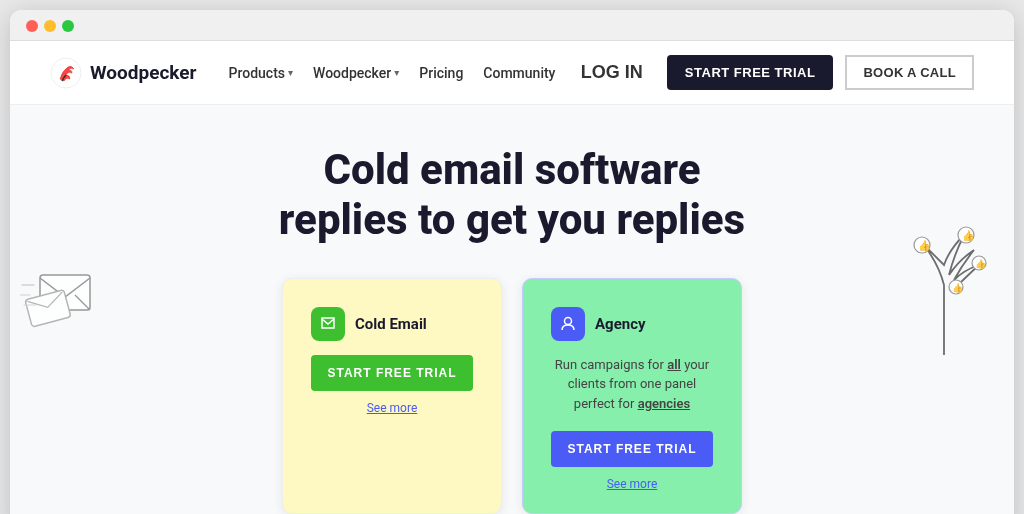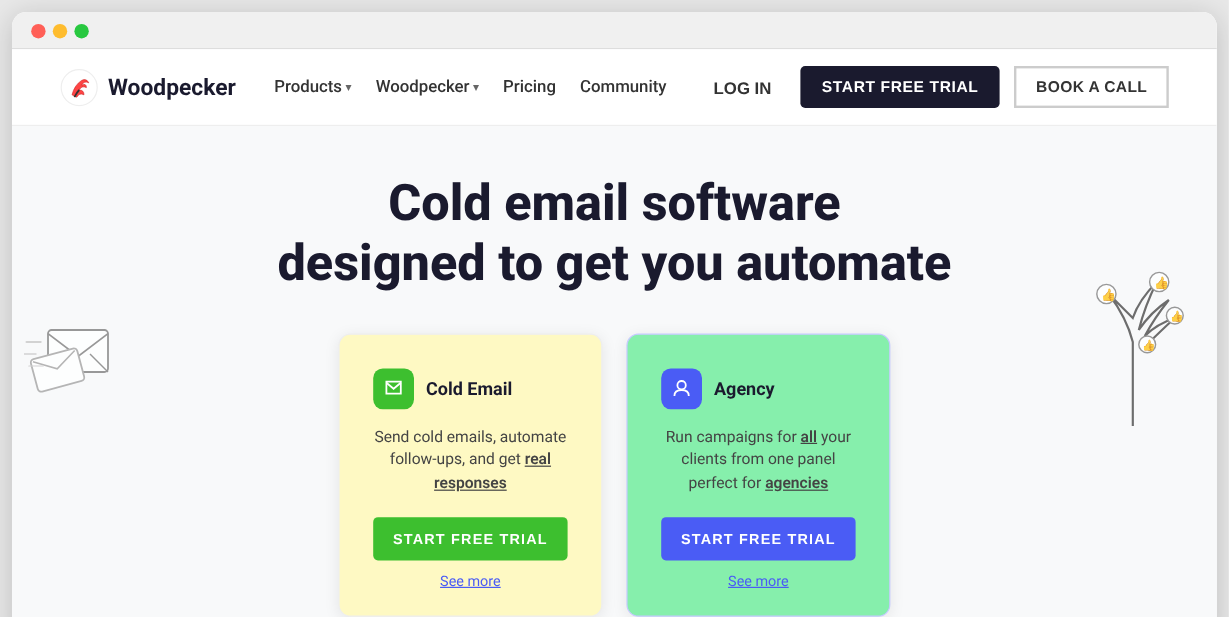--- a/index.html
+++ b/index.html
@@ -62,21 +62,21 @@
       font-size: 19px; font-weight: 700; color: #1a1a2e;
     }
     .nav-links { display: flex; align-items: center; gap: 20px; }
     .nav-link {
       font-size: 14px; color: #333; font-weight: 500; cursor: pointer;
       display: flex; align-items: center; gap: 3px;
     }
     .chevron { font-size: 10px; color: #666; }
     .navbar-right { display: flex; align-items: center; gap: 12px; }
     .btn-login {
-      font-size: 14px; font-weight: 600; color: #333;
+      font-size: 18px; font-weight: 600; color: #333;
       background: none; border: none; cursor: pointer; padding: 8px 12px; text-align: right;
     }
     .btn-start-trial {
       background: #1a1a2e; color: #fff;
       border: none; border-radius: 4px;
       padding: 10px 18px; font-size: 13px; font-weight: 700;
       cursor: pointer; letter-spacing: 0.5px; text-transform: uppercase;
     }
     .btn-book-call {
       background: #fff; color: #333;
@@ -205,21 +205,21 @@
       <div class="navbar-right">
         <button class="btn-login">LOG IN</button>
         <button class="btn-start-trial">START FREE TRIAL</button>
         <button class="btn-book-call">BOOK A CALL</button>
       </div>
     </nav>
 
     <div class="hero">
       <h1 class="hero-title">
         <span>Cold email software</span><br>
-        <span>designed to get you automate</span>
+        <span>replies to get you replies</span>
       </h1>
 
       <div class="deco-left">
         <svg width="110" height="100" viewBox="0 0 110 100" fill="none" xmlns="http://www.w3.org/2000/svg">
 
           <rect x="20" y="30" width="50" height="35" rx="3" stroke="#888" stroke-width="1.5" fill="white"></rect>
           <path d="M20 33 L45 52 L70 33" stroke="#888" stroke-width="1.5" fill="none"></path>
           <path d="M20 65 L35 50" stroke="#888" stroke-width="1.2" fill="none"></path>
           <path d="M70 65 L55 50" stroke="#888" stroke-width="1.2" fill="none"></path>
           <rect x="5" y="55" width="40" height="28" rx="3" stroke="#aaa" stroke-width="1.5" fill="white" transform="rotate(-15 5 55)"></rect>
@@ -252,23 +252,20 @@
         <div class="card">
           <div class="card-header">
             <div class="card-icon card-icon-green">
               <svg width="20" height="20" viewBox="0 0 20 20" fill="none">
                 <path d="M4 4 L16 4 L16 14 L4 14 Z" stroke="white" stroke-width="1.5" fill="none"></path>
                 <path d="M4 5 L10 10 L16 5" stroke="white" stroke-width="1.5" fill="none"></path>
               </svg>
             </div>
             <span class="card-title">Cold Email</span>
           </div>
-          <p class="card-desc">
-            Send cold emails, automate follow-ups, and get <em>real responses</em>
-          </p>
           <button class="btn-card-green">START FREE TRIAL</button>
           <a class="see-more">See more</a>
         </div>
 
         <div class="card card-agency">
           <div class="card-header">
             <div class="card-icon card-icon-blue">
               <svg width="20" height="20" viewBox="0 0 20 20" fill="none">
                 <circle cx="10" cy="7" r="3.5" stroke="white" stroke-width="1.5"></circle>
                 <path d="M4 16 Q4 11 10 11 Q16 11 16 16" stroke="white" stroke-width="1.5" fill="none"></path>

